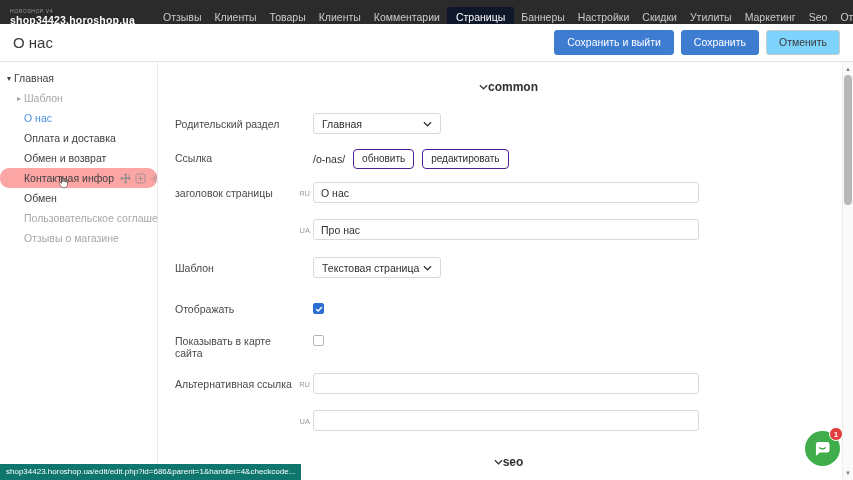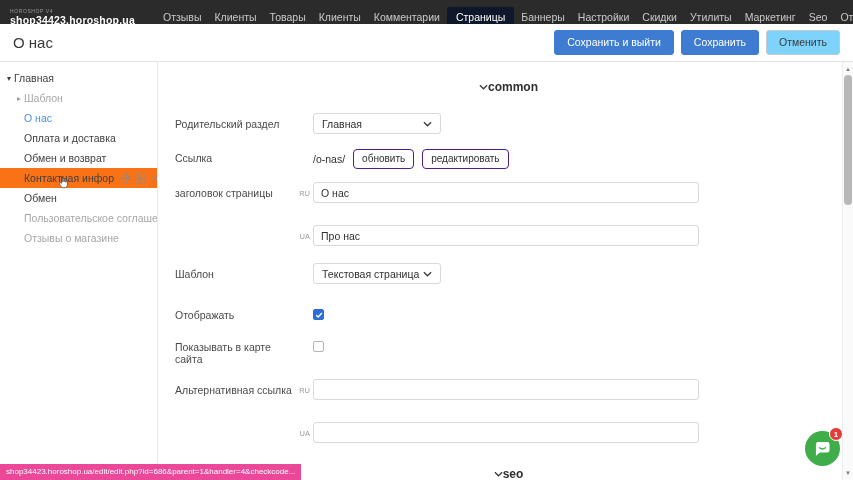--- a/index.html
+++ b/index.html
@@ -29,56 +29,56 @@
   
   .sidebar { position:absolute; top:62px; left:0; width:157px; bottom:0; background:#ffffff; padding-top:6px; }
   .tree-row { height:20px; display:flex; align-items:center; font-size:10.5px; color:#3f3f3f; cursor:pointer; white-space:nowrap; }
   .tree-arrow { width:10px; font-size:8px; color:#3f3f3f; text-align:center; flex:0 0 auto; }
   .tree-arrow.muted { color:#9f9f9f; }
   .lvl0 { padding-left:4px; }
   .lvl1 { padding-left:24px; }
   .lvl1.with-arrow { padding-left:14px; }
   .tree-row.muted { color:#a7a7a7; }
   .tree-row.selected { color:#4a90e2; }
-  .tree-row.hovered { background:#f97316; color:#3f3f3f; padding-right:4px; }
+  .tree-row.hovered { background:#fca5a5; color:#3f3f3f; padding-right:4px;border-radius:9px; }
   .row-icons { display:flex; align-items:center; gap:4px; margin-left:6px; }
   .row-icon { width:11px; height:11px; display:block; cursor:pointer; }
 
   
   .form-area { position:absolute; top:62px; left:157px; right:11px; bottom:0; border-left:1px solid #eaeaea;
                padding-left:17px; overflow:hidden; background:#fff; }
   .section-title { display:flex; align-items:center; margin-top:18px; cursor:pointer;justify-content:center; }
   .section-title span { font-size:12px; font-weight:bold; color:#2f2f2f; }
   .chev { width:9px; height:6px; display:block; }
   .frow { display:flex; align-items:flex-start; }
   .flabel { width:120px; font-size:10.5px; color:#4a4a4a; padding-top:5px; flex:0 0 auto; }
   .flang { width:15px; flex:0 0 auto; margin-right:3px; font-size:7.5px; color:#9a9a9a; text-align:right; padding-top:7px; }
   .finput { width:386px; height:21px; border:1px solid #d9d9d9; border-radius:3px; font-size:10.5px; color:#2f2f2f;
             padding:0 7px; outline:none; font-family:"Liberation Sans", sans-serif; background:#fff; }
-  .stack { display:flex; flex-direction:column; gap:22px; }
+  .stack { display:flex; flex-direction:column; gap:16px; }
   .fselect { width:128px; height:21px; border:1px solid #d9d9d9; border-radius:3px; background:#fff;
              display:flex; align-items:center; padding:0 8px; cursor:pointer; }
   .fselect span { font-size:10.5px; color:#2f2f2f; flex:1; }
   .fvalcell { display:flex; align-items:center; gap:8px; padding-top:2px; }
   .link-text { font-size:10.5px; color:#2f2f2f; }
   .btn-small { font-size:10px; color:#2f2f2f; background:#fff; border:1px solid #4c1d95; border-radius:4px;
                padding:3px 8px; cursor:pointer; line-height:1.2; }
   .cb { width:11px; height:11px; border:1px solid #b5b5b5; border-radius:2px; background:#fff; cursor:pointer; margin-top:5px; }
   .cb.checked { background:#2b6fd4; border-color:#2b6fd4; display:flex; align-items:center; justify-content:center; }
   .cb.checked svg { width:8px; height:8px; display:block; }
 
   
   .scrollbar { position:absolute; top:62px; right:0; width:11px; bottom:0; background:#fafafa; border-left:1px solid #ededed; }
   .sb-arrow { position:absolute; left:0; width:10px; height:10px; color:#7d7d7d; font-size:6px; text-align:center; line-height:10px; cursor:pointer; }
   .sb-up { top:2px; }
   .sb-down { bottom:2px; }
   .sb-thumb { position:absolute; top:13px; left:1px; width:8px; height:130px; background:#b7b7b7; border-radius:4px; cursor:pointer; }
 
   
-  .status-tip { position:absolute; left:0; bottom:0; background:#ec4899; color:#ffffff; font-size:8px;
+  .status-tip { position:absolute; left:0; bottom:0; background:#0f766e; color:#ffffff; font-size:8px;
                 padding:3px 6px 4px 6px; white-space:nowrap; z-index:20; }
 
   
   .chat { position:absolute; right:13px; bottom:14px; width:35px; height:35px; border-radius:50%;
           background:#3fae4a; z-index:30; cursor:pointer; display:flex; align-items:center; justify-content:center; }
   .chat svg { width:21px; height:21px; display:block; }
   .chat-badge { position:absolute; top:-4px; right:-3px; width:14px; height:14px; border-radius:50%;
                 background:#e23c3c; border:1px solid #fff; color:#fff; font-size:8px; font-weight:bold;
                 display:flex; align-items:center; justify-content:center; }
 

